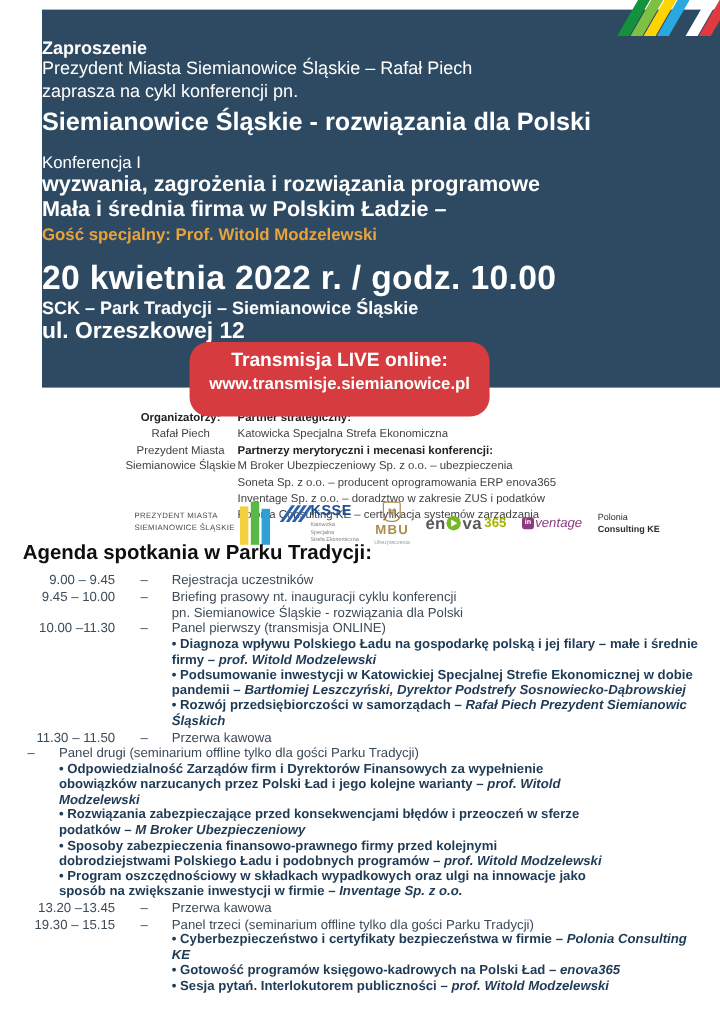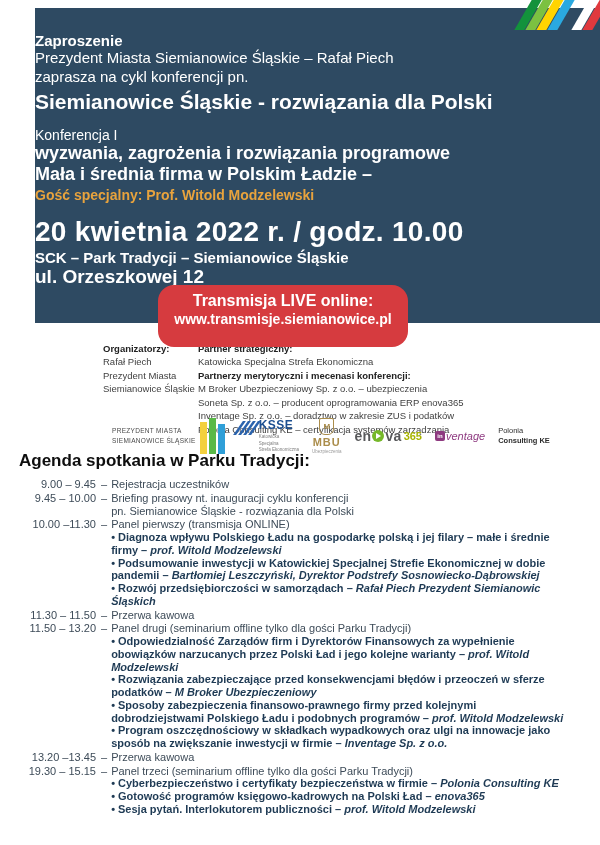--- a/index.html
+++ b/index.html
@@ -24,21 +24,21 @@
 
   
   .live{position:absolute;left:158px;top:285px;width:250px;background:#d63b3f;
         border-radius:16px;color:#fff;text-align:center;padding:7px 0 20px;z-index:3;}
   .live-title{font-size:16px;font-weight:700;}
   .live-url{font-size:14px;font-weight:600;margin-top:1px;}
 
   
   .partners{position:absolute;left:103px;top:342px;display:flex;font-size:9.5px;
             color:#3f3f3f;line-height:1.42;text-align:left;}
-  .org-col{width:95px;flex:none;}
+  .org-col{width:95px;flex:none;text-align:center;}
   .p-head{font-weight:700;color:#222;}
 
   
   .logos{position:absolute;left:112px;top:414px;height:44px;display:flex;
          align-items:center;gap:13px;}
   .logo-city{display:flex;align-items:center;gap:4px;}
   .city-text{font-size:6.5px;color:#4a4a4a;letter-spacing:.3px;line-height:1.6;}
   .city-bars{display:flex;gap:2px;align-items:flex-end;}
   .city-bars i{display:block;width:7px;}
   .logo-ksse{display:flex;align-items:flex-start;gap:3px;}
@@ -63,21 +63,21 @@
   .inv-sq{width:10px;height:10px;background:#8e3a80;color:#fff;font-size:6px;font-weight:700;
           display:flex;align-items:center;justify-content:center;border-radius:2px;}
   .inv-rest{font-size:11px;font-style:italic;}
   .logo-pol{font-size:7.5px;color:#2e2e2e;line-height:1.3;}
   .pol-l2{font-weight:700;}
 
   
   .agenda-head{position:absolute;left:19px;top:451px;font-size:17px;font-weight:700;color:#0e0e0e;}
   .agenda{position:absolute;left:18px;top:478px;width:566px;font-size:11px;
           line-height:1.16;color:#3d4b58;}
-  .agenda-row{display:flex;margin-bottom:1px;}
+  .agenda-row{display:flex;margin-bottom:1px;gap:16px;}
   .agenda-time{width:78px;flex:none;text-align:right;white-space:nowrap;}
   .agenda-dash{flex:none;padding:0 4px 0 5px;}
   .agenda-content{width:460px;}
   .agenda-bullet{color:#1e3a54;font-weight:700;}
   .agenda-bullet .name{font-style:italic;}
 </style>
 </head>
 <body>
 
 <div class="page">
@@ -199,21 +199,20 @@
         <div class="agenda-time">10.00 –11.30</div>
         <div class="agenda-dash">–</div>
         <div class="agenda-content">Panel pierwszy (transmisja ONLINE)<div class="agenda-bullet"><span>• Diagnoza wpływu Polskiego Ładu na gospodarkę polską i jej filary – małe i średnie firmy – </span><span class="name">prof. Witold Modzelewski</span></div><div class="agenda-bullet"><span>• Podsumowanie inwestycji w Katowickiej Specjalnej Strefie Ekonomicznej w dobie pandemii – </span><span class="name">Bartłomiej Leszczyński, Dyrektor Podstrefy Sosnowiecko-Dąbrowskiej</span></div><div class="agenda-bullet"><span>• Rozwój przedsiębiorczości w samorządach – </span><span class="name">Rafał Piech Prezydent Siemianowic Śląskich</span></div></div>
       </div>
       <div class="agenda-row">
         <div class="agenda-time">11.30 – 11.50</div>
         <div class="agenda-dash">–</div>
         <div class="agenda-content">Przerwa kawowa</div>
       </div>
       <div class="agenda-row">
-        <div class="agenda-time">11.50 – 13.20</div>
         <div class="agenda-dash">–</div>
         <div class="agenda-content">Panel drugi (seminarium offline tylko dla gości Parku Tradycji)<div class="agenda-bullet"><span>• Odpowiedzialność Zarządów firm i Dyrektorów Finansowych za wypełnienie obowiązków narzucanych przez Polski Ład i jego kolejne warianty – </span><span class="name">prof. Witold Modzelewski</span></div><div class="agenda-bullet"><span>• Rozwiązania zabezpieczające przed konsekwencjami błędów i przeoczeń w sferze podatków – </span><span class="name">M Broker Ubezpieczeniowy</span></div><div class="agenda-bullet"><span>• Sposoby zabezpieczenia finansowo-prawnego firmy przed kolejnymi dobrodziejstwami Polskiego Ładu i podobnych programów – </span><span class="name">prof. Witold Modzelewski</span></div><div class="agenda-bullet"><span>• Program oszczędnościowy w składkach wypadkowych oraz ulgi na innowacje jako sposób na zwiększanie inwestycji w firmie – </span><span class="name">Inventage Sp. z o.o.</span></div></div>
       </div>
       <div class="agenda-row">
         <div class="agenda-time">13.20 –13.45</div>
         <div class="agenda-dash">–</div>
         <div class="agenda-content">Przerwa kawowa</div>
       </div>
       <div class="agenda-row">
         <div class="agenda-time">19.30 – 15.15</div>

